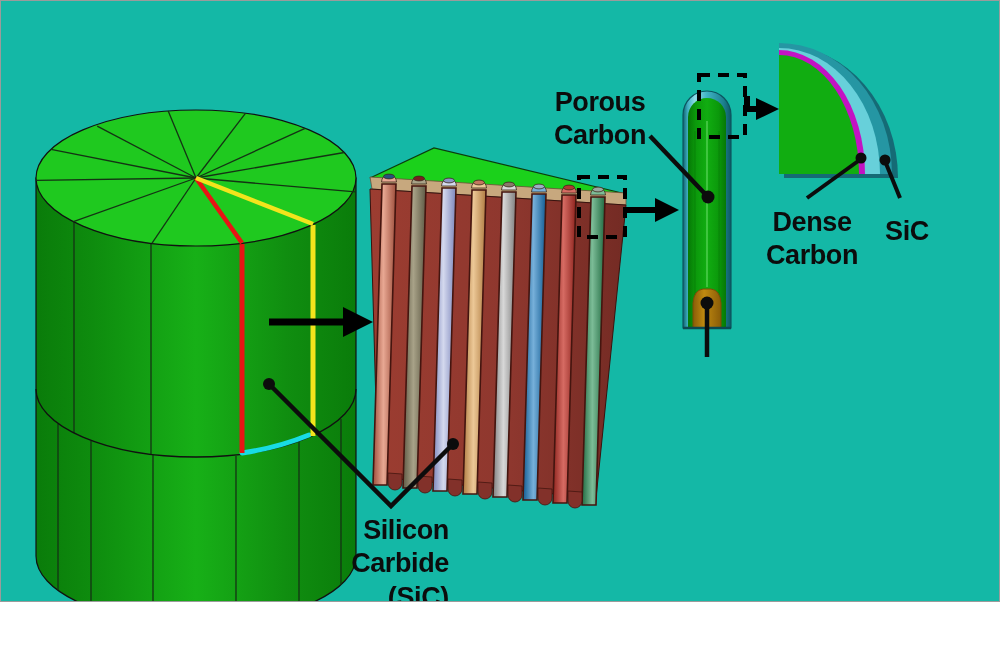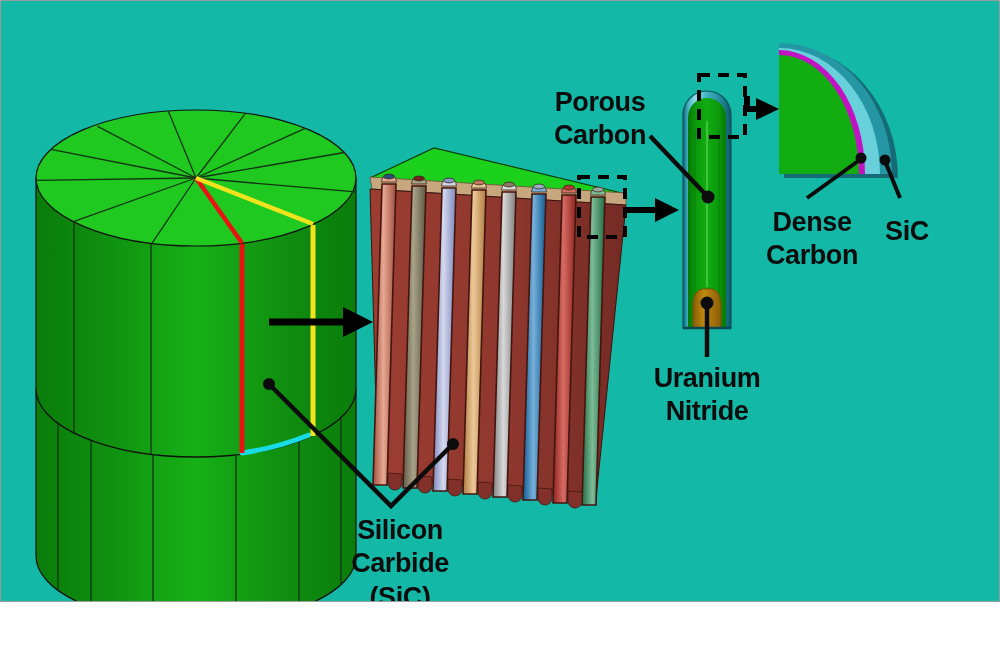--- a/index.html
+++ b/index.html
@@ -239,21 +239,19 @@
     <line x1="806" y1="197" x2="860" y2="158" stroke-width="4"></line>
     <circle cx="860" cy="157" r="5.5" stroke="none"></circle>
 
     <line x1="899" y1="197" x2="884" y2="160" stroke-width="4"></line>
     <circle cx="884" cy="159" r="5.5" stroke="none"></circle>
   </g>
 </svg>
 
 <div class="label" style="left:599px;top:85px;">Porous
 Carbon</div>
-<div class="label" style="left:706px;top:361px;">Uranium
-Nitride</div>
-<div class="label" style="left:399px;top:513px;">Silicon
+<div class="label" style="left:399px;top:513px;text-align:right;">Silicon
 Carbide
 (SiC)</div>
 <div class="label" style="left:811px;top:205px;">Dense
 Carbon</div>
 <div class="label" style="left:906px;top:214px;">SiC</div>
 </div>
 
 </body></html>

